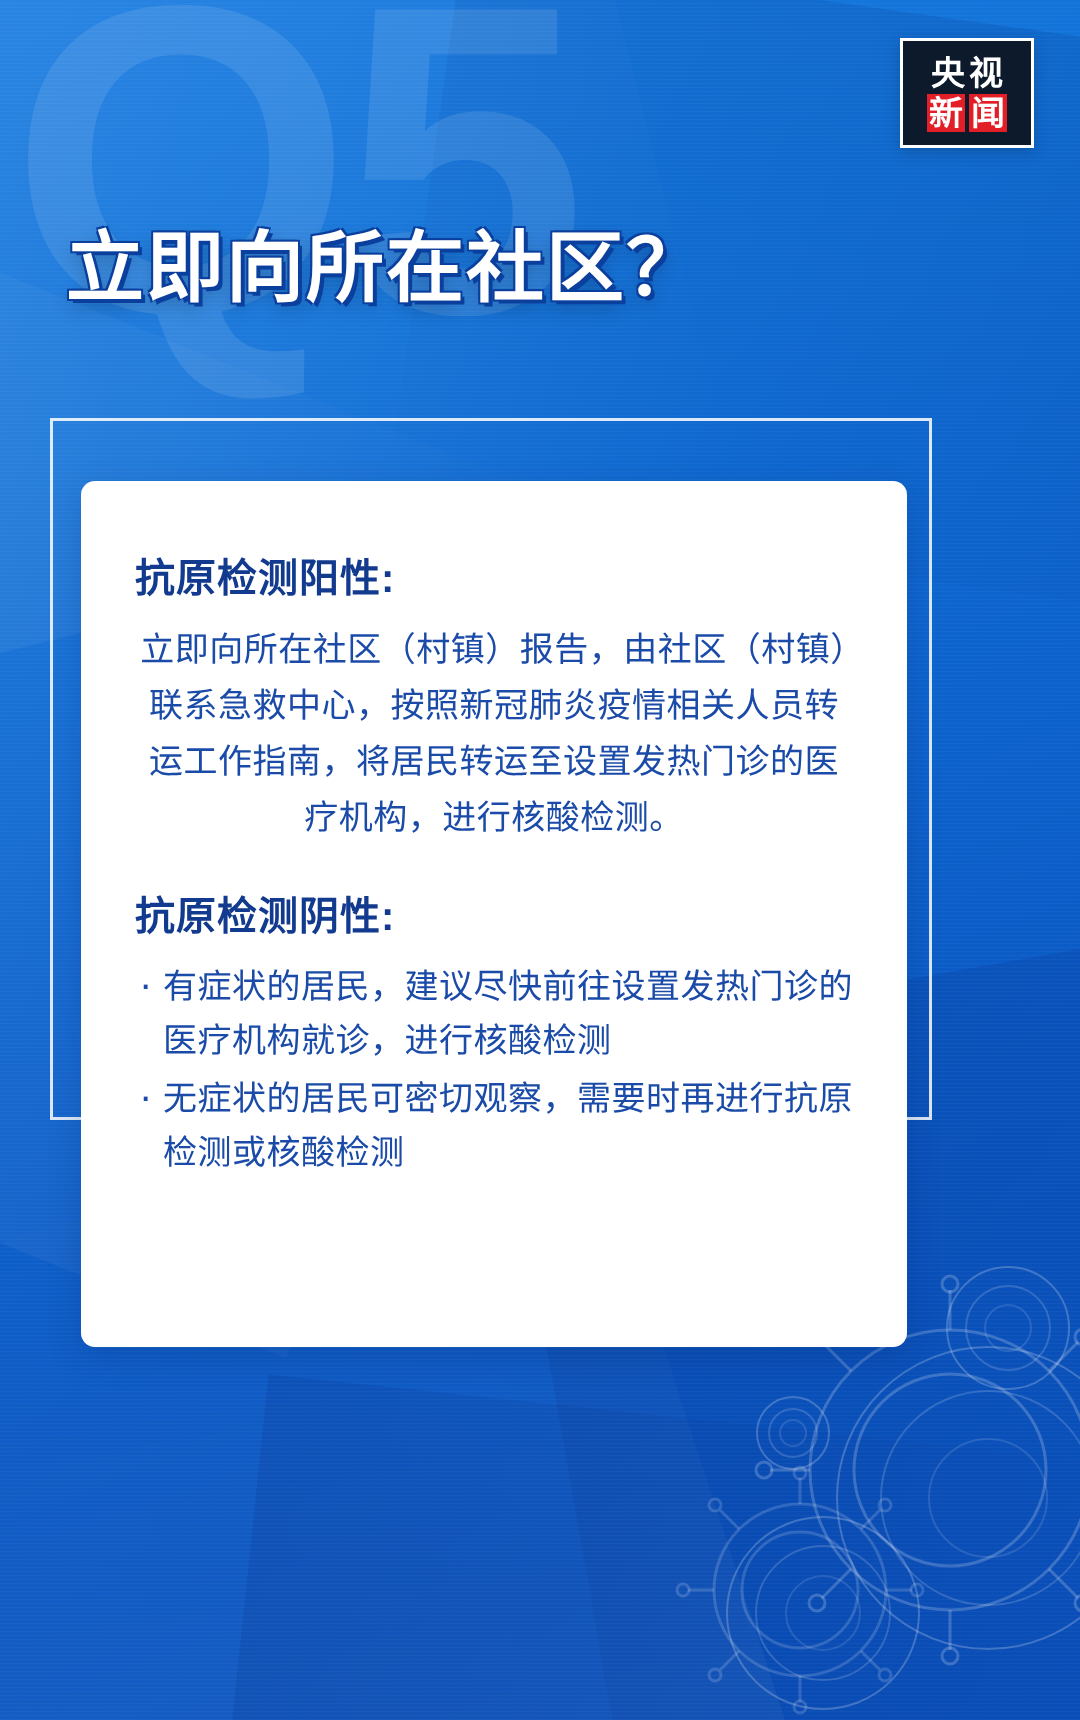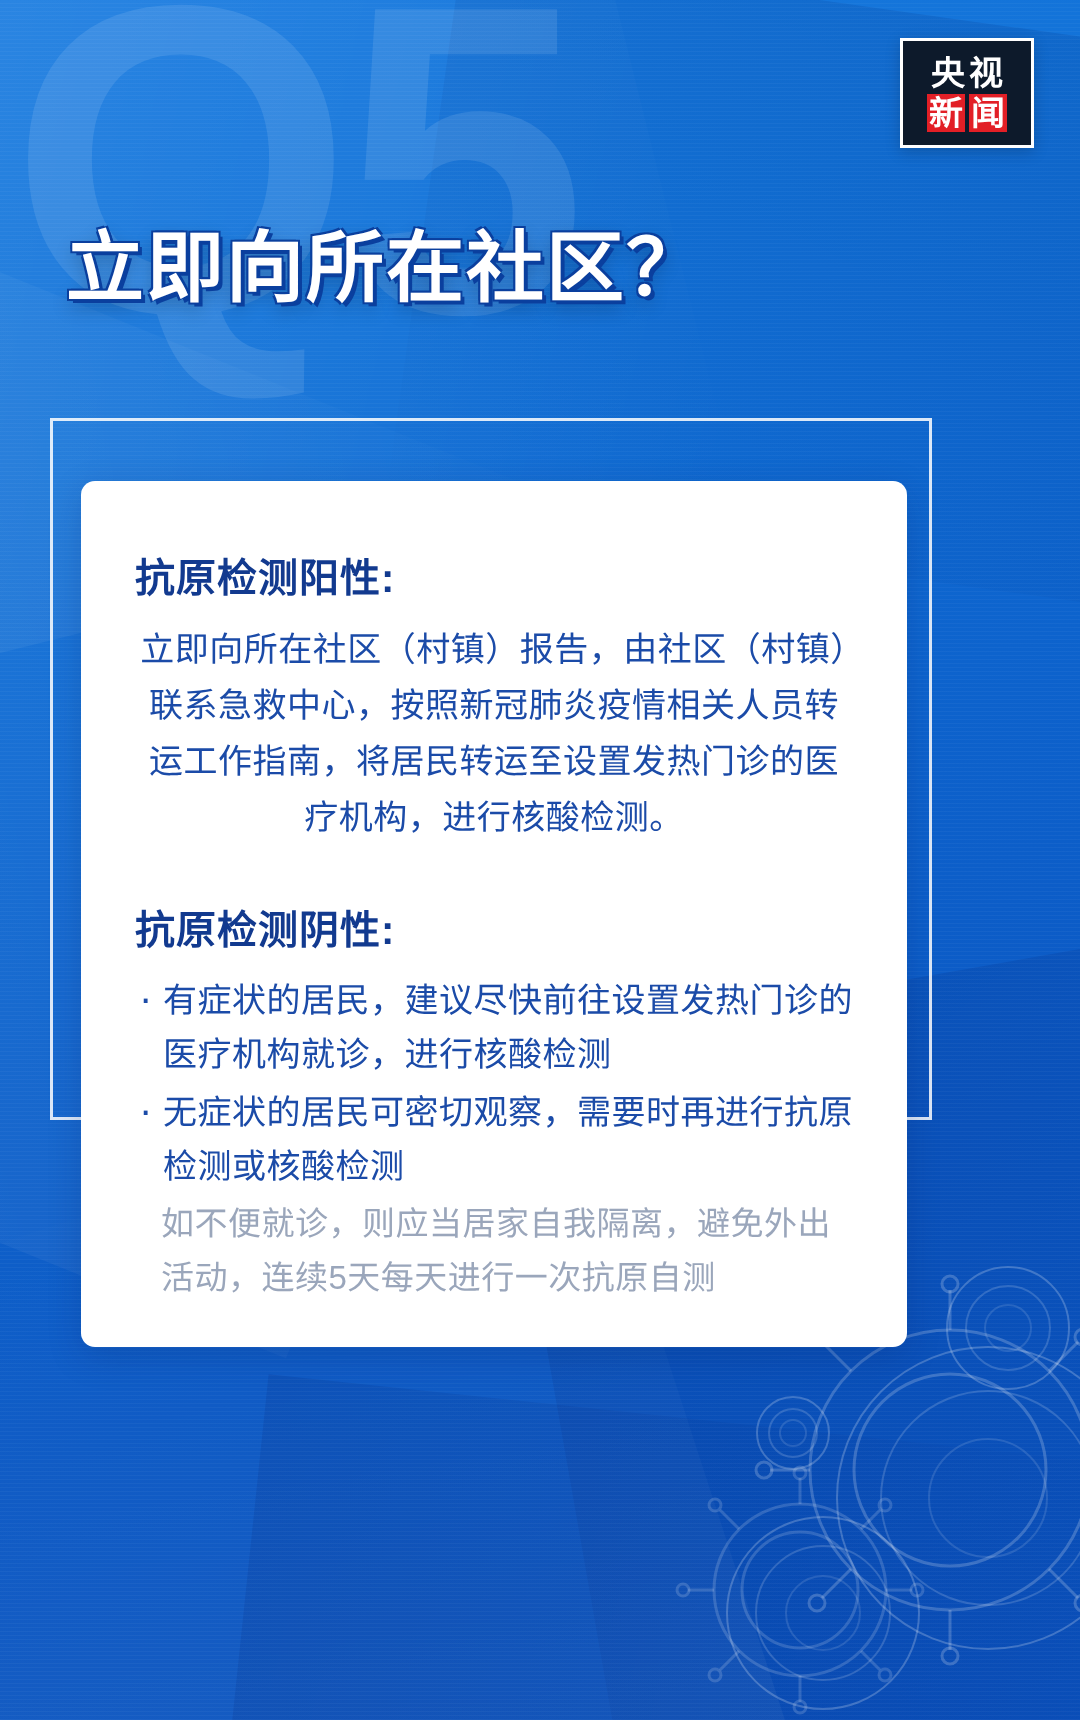--- a/index.html
+++ b/index.html
@@ -183,21 +183,21 @@
   }
 
   .sec-title {
     color: #123a8f;
     font-size: 40px;
     line-height: 50px;
     font-weight: 700;
     margin: 0 0 18px 0;
     letter-spacing: 1px;
   }
-  .sec-title.second { margin-top: 60px; }
+  .sec-title.second { margin-top: 46px; }
 
   .para {
     color: #1b4ba8;
     font-size: 34px;
     line-height: 56px;
     margin: 0;
     letter-spacing: 0.5px;
     text-align: center;
   }
 
@@ -315,18 +315,17 @@
     <div class="card">
 
       <h2 class="sec-title">抗原检测阳性:</h2>
       <p class="para">立即向所在社区（村镇）报告，由社区（村镇）联系急救中心，按照新冠肺炎疫情相关人员转运工作指南，将居民转运至设置发热门诊的医疗机构，进行核酸检测。</p>
 
       <h2 class="sec-title second">抗原检测阴性:</h2>
       <ul class="bullets">
         <li>有症状的居民，建议尽快前往设置发热门诊的医疗机构就诊，进行核酸检测</li>
         <li>无症状的居民可密切观察，需要时再进行抗原检测或核酸检测</li>
       </ul>
-      <p class="note">如不便就诊，则应当居家自我隔离，避免外出活动，连续5天每天进行一次抗原自测</p>
 
     </div>
   </div>
 
 </div>
 
 </body></html>

